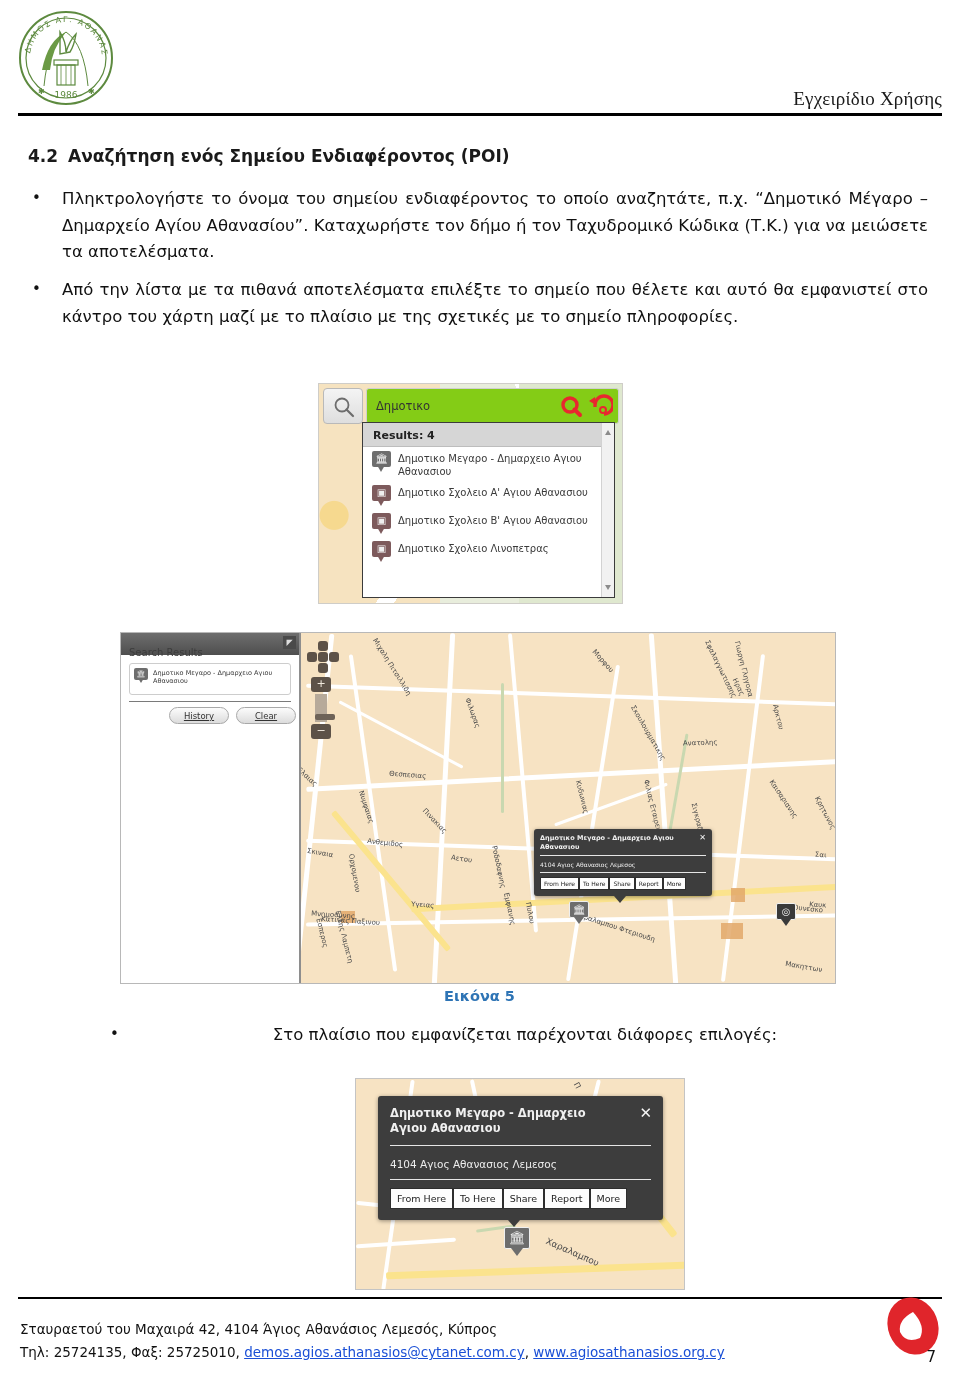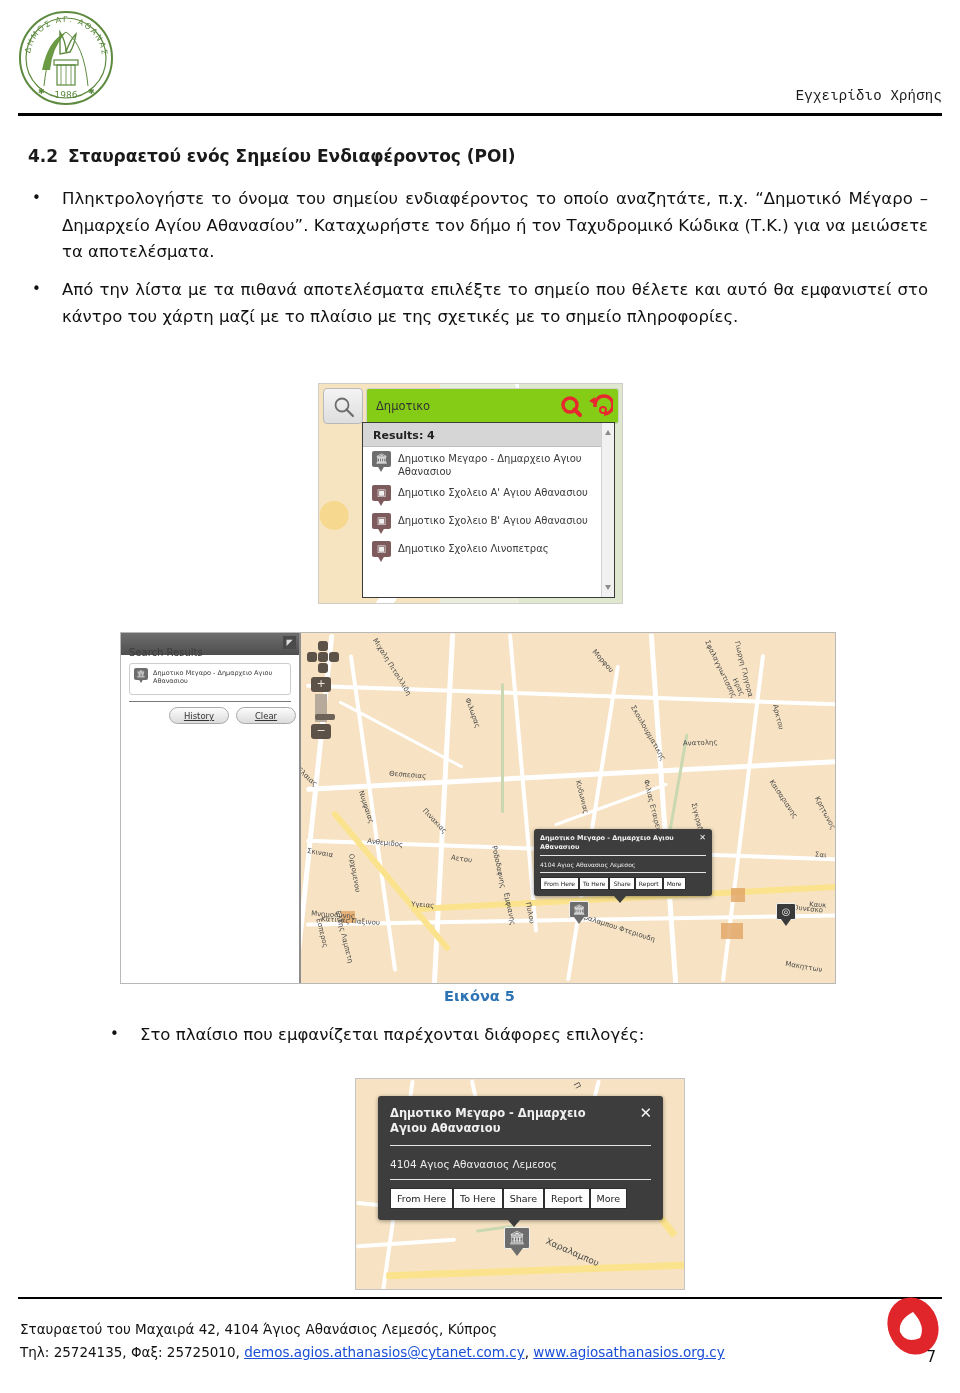--- a/index.html
+++ b/index.html
@@ -15,22 +15,22 @@
 
   
   .page-header {
     position:absolute; left:0; top:0; width:960px; height:118px;
   }
   .seal {
     position:absolute; left:14px; top:8px; width:104px; height:100px;
   }
   .manual-label {
     position:absolute; right:18px; top:88px;
-    font-size:14px; color:#1a1a1a; letter-spacing:.2px;
-    font-family:Liberation Mono, monospace;
+    font-size:19px; color:#1a1a1a; letter-spacing:.2px;
+    font-family:Liberation Serif, serif;
   }
   .header-rule {
     position:absolute; left:18px; top:113px; width:924px; height:3px;
     background:#000;
   }
 
   
   .sec-head {
     position:absolute; left:28px; top:146px; width:900px;
     font-size:17px; font-weight:bold; color:#1a1a1a;
@@ -46,21 +46,21 @@
     color:#111;
     font-family:"DejaVu Sans", sans-serif;
   }
   .bullet-block .bul {
     position:absolute; left:0; top:1px; font-size:15px; line-height:1.5;
   }
   .bullet-block .txt { display:block; margin-left:30px; text-align:justify; }
   #b1 { left:32px; top:186px; width:896px; }
   #b2 { left:32px; top:277px; width:896px; }
   #b3 { left:110px; top:1022px; width:800px; }
-  #b3 .txt { text-align:left; }
+  #b3 .txt { text-align:center; }
 
   
   .fig1 {
     position:absolute; left:318px; top:383px; width:305px; height:221px;
     overflow:hidden; background:#e9e6df;
     border:1px solid #cfcdc8;
   }
   .fig1-mapbg {
     position:absolute; inset:0;
     background:
@@ -336,21 +336,21 @@
       <text x="52" y="90" font-size="9" fill="#5d8a3f" text-anchor="middle" font-family="DejaVu Sans, sans-serif">1986</text>
       <text x="24" y="86" font-size="8" fill="#5d8a3f">✱</text>
       <text x="74" y="86" font-size="8" fill="#5d8a3f">✱</text>
     </svg>
   </div>
   <div class="manual-label">Εγχειρίδιο Χρήσης</div>
   <div class="header-rule"></div>
 </div>
 
 <div class="sec-head">
-  <span class="sec-num">4.2</span><span>Σταυραετού ενός Σημείου Ενδιαφέροντος (POI)</span>
+  <span class="sec-num">4.2</span><span>Αναζήτηση ενός Σημείου Ενδιαφέροντος (POI)</span>
 </div>
 
 <div class="bullet-block" id="b1">
   <span class="bul">•</span>
   <span class="txt">Πληκτρολογήστε το όνομα του σημείου ενδιαφέροντος το οποίο αναζητάτε, π.χ. “Δημοτικό Μέγαρο – Δημαρχείο Αγίου Αθανασίου”. Καταχωρήστε τον δήμο ή τον Ταχυδρομικό Κώδικα (Τ.Κ.) για να μειώσετε τα αποτελέσματα.</span>
 </div>
 
 <div class="bullet-block" id="b2">
   <span class="bul">•</span>
   <span class="txt">Από την λίστα με τα πιθανά αποτελέσματα επιλέξτε το σημείο που θέλετε και αυτό θα εμφανιστεί στο κάντρο του χάρτη μαζί με το πλαίσιο με της σχετικές με το σημείο πληροφορίες.</span>

